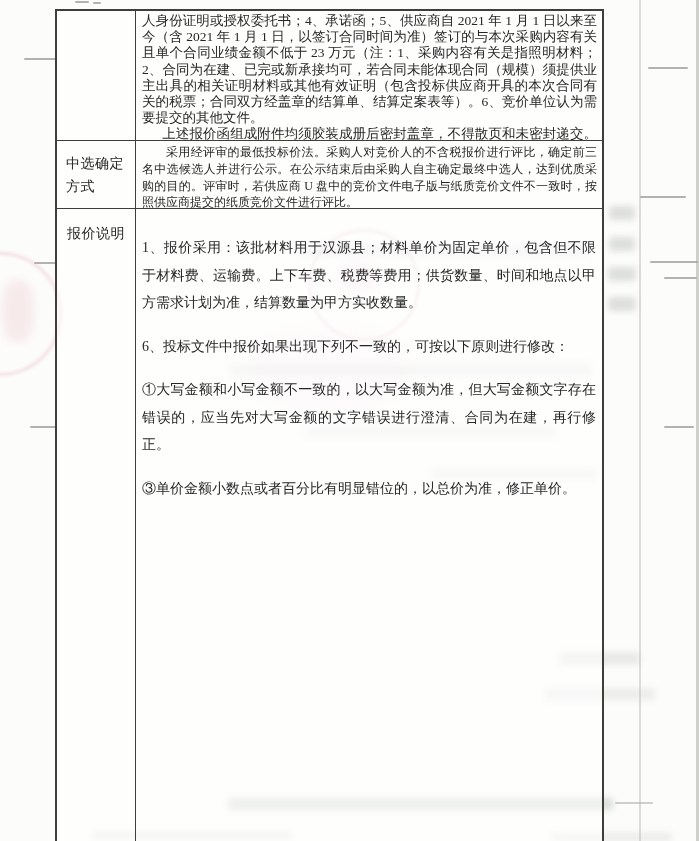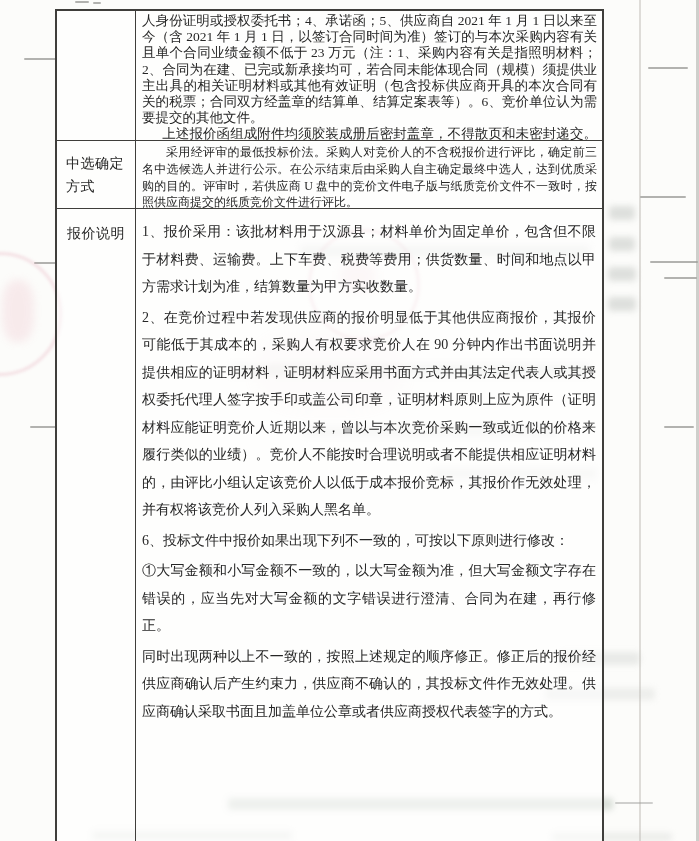--- a/index.html
+++ b/index.html
@@ -44,21 +44,21 @@
     flex:1;box-sizing:border-box;overflow:hidden;
     padding:2px 5px 0 6px;text-align:justify;
   }
   .ccell p{margin:0;}
   .r1 .ccell{font-size:13.5px;}
   .r1 .ccell p{line-height:16.2px;}
   .r1 .ccell p.hang{text-indent:1.5em;}
   .r2 .ccell{font-size:12px;padding-top:3px;}
   .r2 .ccell p{line-height:16.8px;text-indent:2em;}
   .r3 .ccell{font-size:14px;padding-top:9px;padding-right:6px;}
-  .r3 .ccell p{line-height:27.5px;margin-bottom:3px;}
+  .r3 .ccell p{line-height:27.5px;margin-bottom:3px;margin-top:16px;}
 </style>
 </head>
 <body>
 
 <div class="page">
 
   <div class="artifact vline-faint" style="left:639px;"></div>
   <div class="artifact vline-edge" style="left:696px;"></div>
 
   <div class="artifact dash" style="left:75px;top:1px;width:14px;"></div>
@@ -108,22 +108,21 @@
       <div class="hcell">中选确定方式</div>
       <div class="ccell">
         <p>采用经评审的最低投标价法。采购人对竞价人的不含税报价进行评比，确定前三名中选候选人并进行公示。在公示结束后由采购人自主确定最终中选人，达到优质采购的目的。评审时，若供应商 U 盘中的竞价文件电子版与纸质竞价文件不一致时，按照供应商提交的纸质竞价文件进行评比。</p>
       </div>
     </div>
 
     <div class="trow r3">
       <div class="hcell">报价说明</div>
       <div class="ccell">
         <p>1、报价采用：该批材料用于汉源县；材料单价为固定单价，包含但不限于材料费、运输费。上下车费、税费等费用；供货数量、时间和地点以甲方需求计划为准，结算数量为甲方实收数量。</p>
-        <p>2、在竞价过程中若发现供应商的报价明显低于其他供应商报价，其报价可能低于其成本的，采购人有权要求竞价人在 90 分钟内作出书面说明并提供相应的证明材料，证明材料应采用书面方式并由其法定代表人或其授权委托代理人签字按手印或盖公司印章，证明材料原则上应为原件（证明材料应能证明竞价人近期以来，曾以与本次竞价采购一致或近似的价格来履行类似的业绩）。竞价人不能按时合理说明或者不能提供相应证明材料的，由评比小组认定该竞价人以低于成本报价竞标，其报价作无效处理，并有权将该竞价人列入采购人黑名单。</p>
         <p>6、投标文件中报价如果出现下列不一致的，可按以下原则进行修改：</p>
         <p>①大写金额和小写金额不一致的，以大写金额为准，但大写金额文字存在错误的，应当先对大写金额的文字错误进行澄清、合同为在建，再行修正。</p>
-        <p>同时出现两种以上不一致的，按照上述规定的顺序修正。修正后的报价经供应商确认后产生约束力，供应商不确认的，其投标文件作无效处理。供应商确认采取书面且加盖单位公章或者供应商授权代表签字的方式。</p>
+        <p>③单价金额小数点或者百分比有明显错位的，以总价为准，修正单价。</p>
 
       </div>
     </div>
 
   </div>
 </div>
 
 </body></html>

